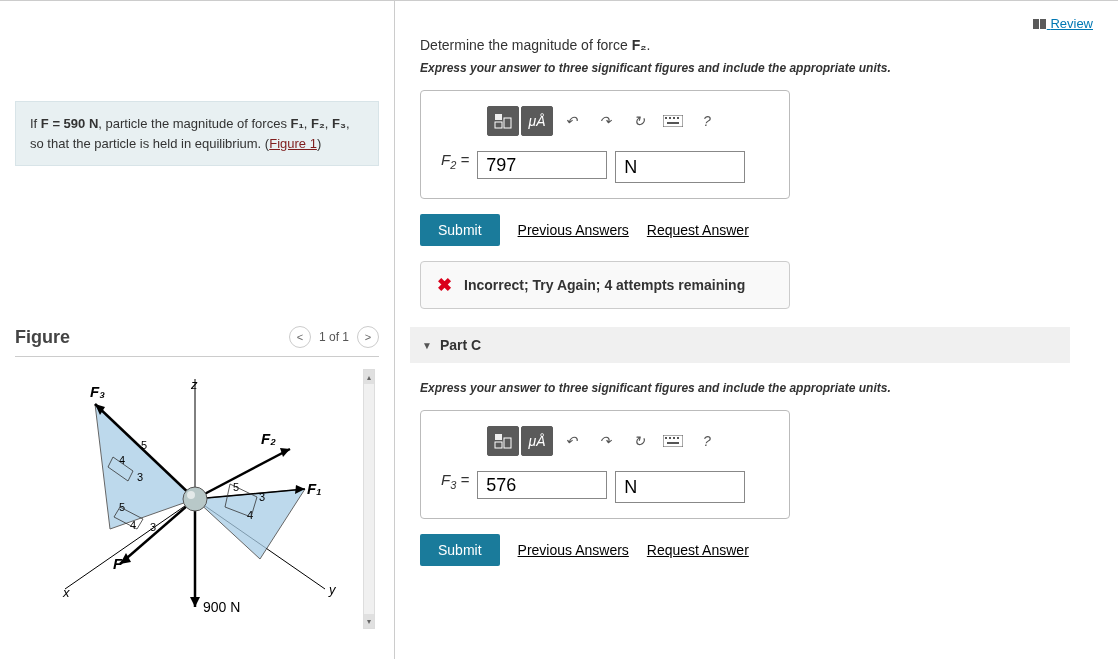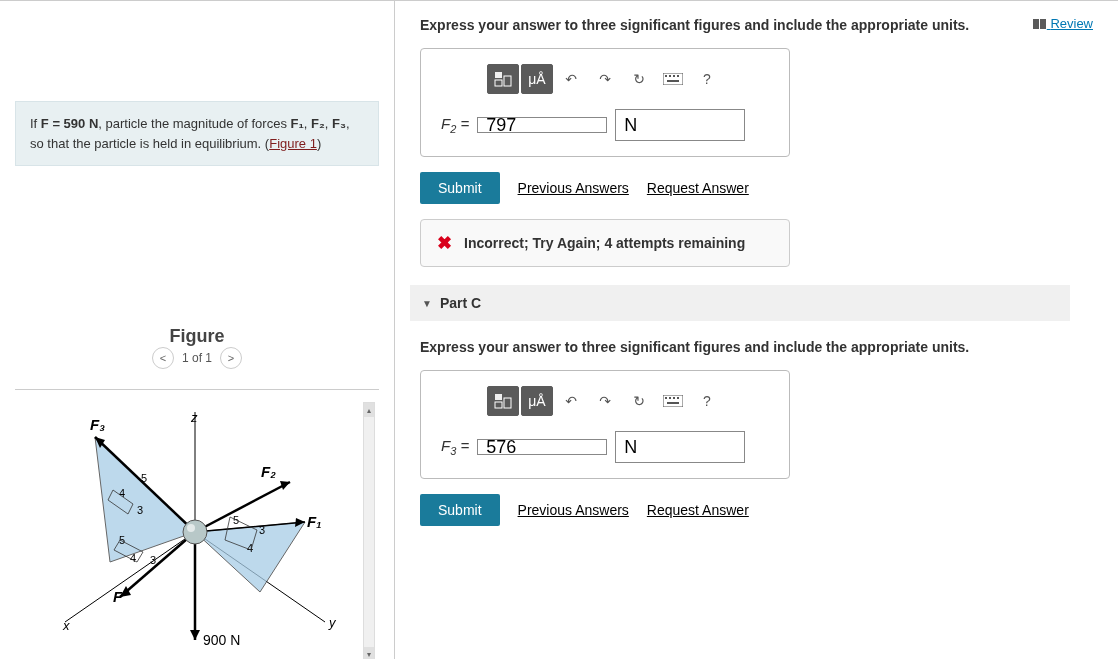--- a/index.html
+++ b/index.html
@@ -5,40 +5,40 @@
 * { box-sizing: border-box; margin: 0; padding: 0; }
 body { font-family: Arial, Helvetica, sans-serif; font-size: 14px; color: #333; background: #fff; }
 .container { width: 1118px; height: 659px; display: flex; border-top: 1px solid #ccc; }
 .left { width: 395px; border-right: 1px solid #ccc; padding: 0; position: relative; }
 .right { flex: 1; padding: 16px 25px; overflow: hidden; position: relative; }
 .review-link { position: absolute; top: 15px; right: 25px; color: #0077b3; text-decoration: underline; font-size: 13px; }
 .review-link svg { vertical-align: middle; }
 .problem-box { background: #e8f0f2; border: 1px solid #d8e4e8; padding: 12px 14px; margin: 100px 15px 0 15px; font-size: 13px; line-height: 1.5; }
 .problem-box a { color: #7f1d1d; text-decoration: underline; }
 .figure-section { margin: 160px 15px 0 15px; }
-.figure-header { display: flex; justify-content: space-between; align-items: center; border-bottom: 1px solid #ccc; padding-bottom: 20px; margin-bottom: 12px; flex-direction: column; }
+.figure-header { display: flex; justify-content: space-between; align-items: center; border-bottom: 1px solid #ccc; padding-bottom: 8px; margin-bottom: 12px; }
 .figure-title { font-size: 18px; font-weight: bold; color: #444; }
 .nav-controls { display: flex; align-items: center; gap: 4px; }
 .nav-btn { width: 22px; height: 22px; border: 1px solid #ccc; border-radius: 50%; background: #fff; display: flex; align-items: center; justify-content: center; cursor: pointer; font-size: 11px; color: #666; }
 .nav-text { font-size: 12px; color: #555; margin: 0 4px; }
 .figure-image { position: relative; height: 260px; margin: 0 10px; }
 .figure-scroll { position: absolute; right: -6px; top: 0; width: 12px; height: 100%; background: #f0f0f0; border: 1px solid #ddd; }
 .figure-scroll-up { position: absolute; top: 0; width: 100%; height: 14px; background: #e0e0e0; display:flex; align-items:center; justify-content:center; font-size:8px; color:#666;}
 .figure-scroll-down { position: absolute; bottom: 0; width: 100%; height: 14px; background: #e0e0e0; display:flex; align-items:center; justify-content:center; font-size:8px; color:#666;}
 .question-text { margin: 20px 0 8px 0; font-size: 14px; }
-.instruction { font-weight: bold; margin-bottom: 15px; font-size: 14px; }
+.instruction { font-weight: bold; margin-bottom: 15px; font-size: 12px; font-style: italic; }
 .answer-box { border: 1px solid #bbb; border-radius: 4px; padding: 15px 20px; margin-bottom: 15px; width: 370px; background: #fff; }
-.toolbar { display: flex; gap: 2px; margin-bottom: 15px; align-items: flex-start; justify-content: center; }
+.toolbar { display: flex; gap: 2px; margin-bottom: 15px; align-items: flex-start; justify-content: center; font-style: italic; }
 .tool-btn { width: 32px; height: 30px; border: 1px solid #ccc; background: #f5f5f5; display: flex; align-items: center; justify-content: center; cursor: pointer; font-size: 14px; color: #555; border-radius: 2px; }
 .tool-btn.dark { background: #5a5a5a; color: #fff; border-color: #5a5a5a; }
 .tool-btn.nb { border: none; background: transparent; }
-.answer-row { display: flex; align-items: center; gap: 8px; }
+.answer-row { display: flex; gap: 8px; }
 .answer-label { font-style: italic; font-size: 15px; }
 .answer-label sub { font-size: 11px; }
-.answer-input { width: 130px; height: 16px; border: 1px solid #888; padding: 0 8px; font-size: 18px; }
+.answer-input { width: 130px; height: 28px; border: 1px solid #888; padding: 0 8px; font-size: 18px; }
 .unit-input { width: 130px; height: 32px; border: 1px solid #888; padding: 0 8px; font-size: 18px; }
 .action-row { display: flex; align-items: center; gap: 18px; margin-bottom: 15px; }
 .submit-btn { background: #1a7b9b; color: #fff; border: none; padding: 8px 18px; font-size: 14px; cursor: pointer; border-radius: 2px; }
 .link-btn { color: #000000; text-decoration: underline; font-size: 14px; cursor: pointer; }
 .feedback-box { border: 1px solid #ccc; border-radius: 4px; padding: 12px 16px; display: flex; align-items: center; gap: 12px; width: 370px; background: #f9f9f9; margin-bottom: 18px; }
 .x-icon { color: #d9001b; font-weight: bold; font-size: 18px; }
 .feedback-text { font-weight: bold; font-size: 14px; }
 .part-header { background: #f0f0f0; padding: 10px 12px; margin-bottom: 18px; display: flex; align-items: center; gap: 8px; width: calc(100% - 2px); margin-left: -10px; width: 660px; }
 .part-toggle { font-size: 10px; color: #555; }
 .part-title { font-weight: bold; font-size: 14px; }
@@ -121,20 +121,23 @@
 
   <div class="right">
     <a class="review-link" href="#">
       <svg width="14" height="11">
           <rect x="0" y="0" width="6" height="10" fill="#5a5a5a"></rect>
           <rect x="7" y="0" width="6" height="10" fill="#5a5a5a"></rect>
         </svg>
       <span>Review</span>
     </a>
 
+    <div class="question-text">
+      <span>Determine the magnitude of force </span><b>F₂</b><span>.</span>
+    </div>
     <div class="instruction">Express your answer to three significant figures and include the appropriate units.</div>
 
     <div class="answer-box">
       <div class="toolbar">
         <div class="tool-btn dark">
           <svg width="18" height="16">
               <rect x="1" y="1" width="7" height="6" fill="#fff" opacity="0.9"></rect>
               <rect x="1" y="9" width="7" height="6" fill="none" stroke="#fff"></rect>
               <rect x="10" y="5" width="7" height="10" fill="none" stroke="#fff"></rect>
             </svg>

